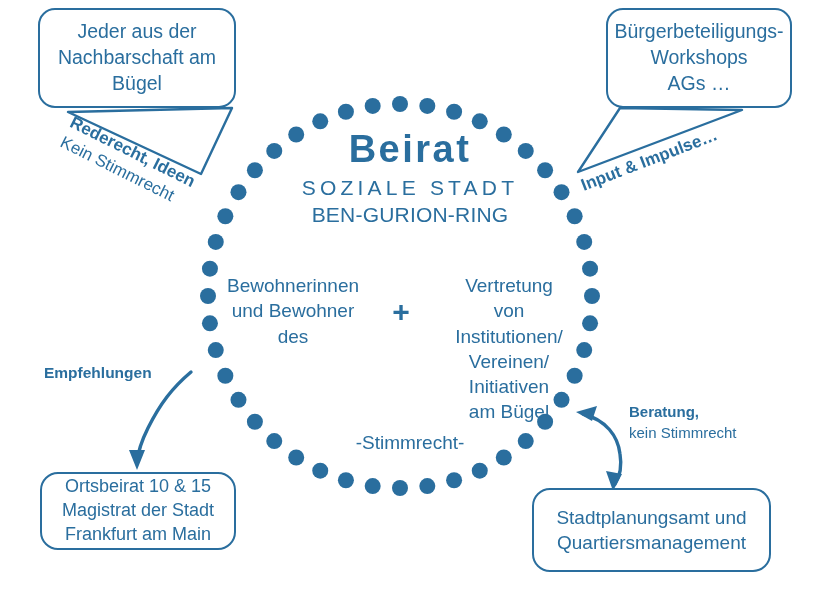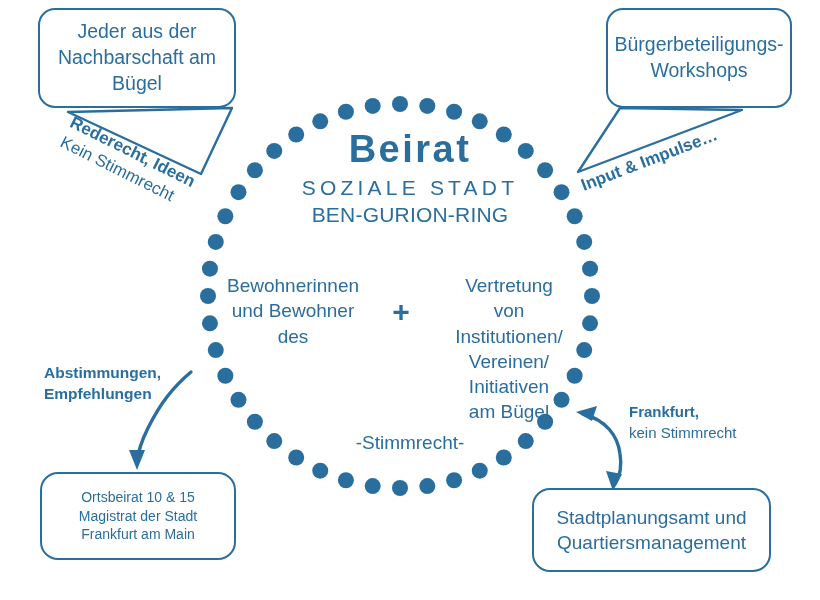--- a/index.html
+++ b/index.html
@@ -48,22 +48,22 @@
     left: 38px; top: 8px; width: 198px; height: 100px;
     font-size: 19.5px;
     border-radius: 17px;
   }
   #bubble-workshops {
     left: 606px; top: 8px; width: 186px; height: 100px;
     font-size: 19.5px;
     border-radius: 17px;
   }
   #box-ortsbeirat {
-    left: 40px; top: 472px; width: 196px; height: 88px;
-    font-size: 14px;
+    left: 40px; top: 472px; width: 196px; height: 78px;
+    font-size: 18px;
   }
   #box-stadtplanungsamt {
     left: 532px; top: 488px; width: 239px; height: 84px;
     font-size: 19px;
   }
 
   
   .ctr {
     position: absolute;
     text-align: center;
@@ -255,20 +255,21 @@
       <span class="ln">Jeder aus der</span>
       <span class="ln">Nachbarschaft am</span>
       <span class="ln">Bügel</span>
     </span>
   </div>
 
   <div class="box" id="bubble-workshops">
     <span class="lines">
       <span class="ln">Bürgerbeteiligungs-</span>
       <span class="ln">Workshops</span>
+      <span class="ln">AGs …</span>
     </span>
   </div>
 
   <div class="box" id="box-ortsbeirat">
     <span class="lines">
       <span class="ln">Ortsbeirat 10 &amp; 15</span>
       <span class="ln">Magistrat der Stadt</span>
       <span class="ln">Frankfurt am Main</span>
     </span>
   </div>
@@ -283,22 +284,21 @@
   <div class="rot" id="label-rederecht">
     <span class="b">Rederecht, Ideen</span>
     <span class="r">Kein Stimmrecht</span>
   </div>
 
   <div class="rot" id="label-input">
     <span class="b">Input &amp; Impulse…</span>
   </div>
 
   <div class="rot" id="label-abstimmungen">
-    <span class="b">Abstimmungen,</span>
     <span class="b">Empfehlungen</span>
   </div>
 
   <div class="rot" id="label-beratung">
-    <span class="b">Frankfurt,</span>
+    <span class="b">Beratung,</span>
     <span class="r">kein Stimmrecht</span>
   </div>
 
 </div>
 
 </body></html>

